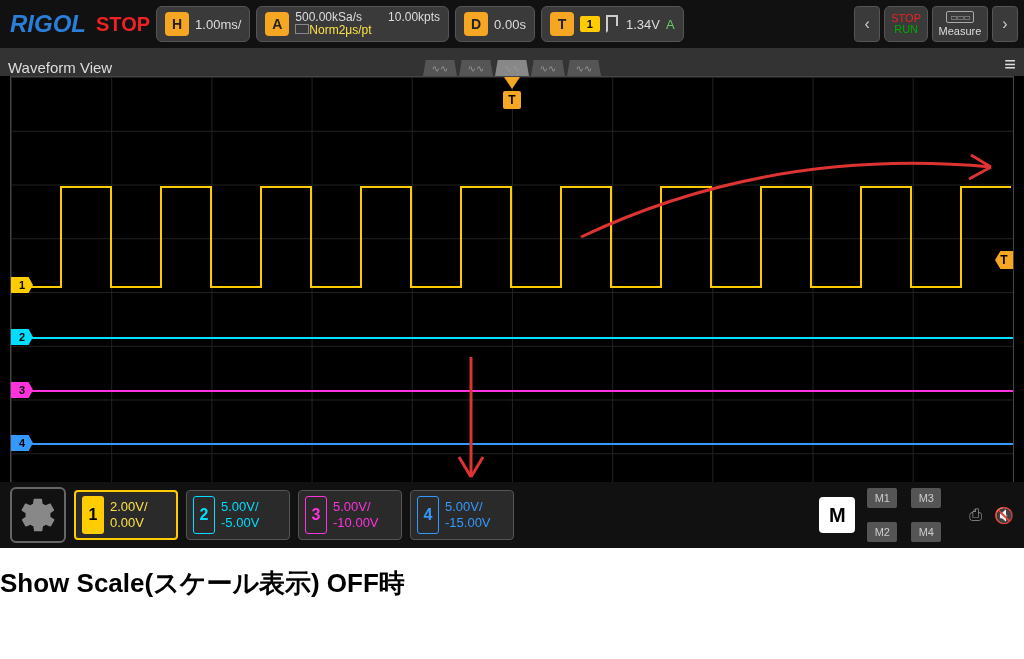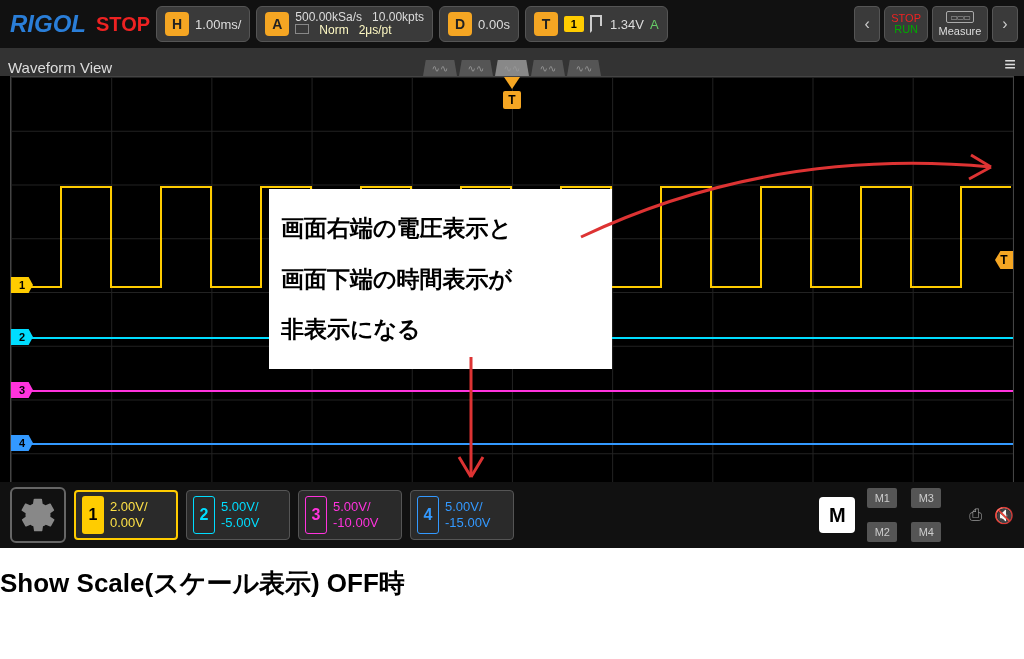--- a/index.html
+++ b/index.html
@@ -74,25 +74,25 @@
     <span class="status">STOP</span>
 
     <div class="badge-box">
       <div class="badge-letter H">H</div>
       <span>1.00ms/</span>
     </div>
 
     <div class="badge-box" style="flex-direction:row;">
       <div class="badge-letter A">A</div>
       <div style="display:flex;flex-direction:column;font-size:12px;line-height:13px;">
-        <div style="display:flex;gap:10px;">
+        <div style="display:flex;gap:26px;">
           <span>500.00kSa/s</span>
           <span>10.00kpts</span>
         </div>
-        <div style="display:flex;gap:10px;color:#fef9c3;">
+        <div style="display:flex;color:#fde047;">
           <span style="width:14px;height:10px;border:1px solid #888;display:inline-block;"></span>
           <span>Norm</span>
           <span>2μs/pt</span>
         </div>
       </div>
     </div>
 
     <div class="badge-box">
       <div class="badge-letter D">D</div>
       <span>0.00s</span>
@@ -159,25 +159,20 @@
     <div class="wave" style="top:313px;height:2px;background:#f3d;"></div>
     <div class="wave" style="top:366px;height:2px;background:#39f;"></div>
 
     <div class="chlabel" style="top:200px;background:#fc0;">1</div>
     <div class="chlabel" style="top:252px;background:#0df;">2</div>
     <div class="chlabel" style="top:305px;background:#f3d;">3</div>
     <div class="chlabel" style="top:358px;background:#39f;">4</div>
 
     <div style="position:absolute;bottom:6px;right:6px;color:#ccc;font-size:22px;">≡‹</div>
 
-    <div class="annobox">
-      <div>画面右端の電圧表示と</div>
-      <div>画面下端の時間表示が</div>
-      <div>非表示になる</div>
-    </div>
     <svg class="arrow-svg" style="top:60px;left:560px;width:440px;height:120px;">
       <path d="M10,100 Q200,10 420,30" stroke="#d33" stroke-width="3" fill="none"></path>
       <path d="M420,30 L400,18 M420,30 L398,42" stroke="#d33" stroke-width="3" fill="none"></path>
     </svg>
     <svg class="arrow-svg" style="top:280px;left:420px;width:80px;height:140px;">
       <path d="M40,0 L40,120" stroke="#d33" stroke-width="3" fill="none"></path>
       <path d="M40,120 L28,100 M40,120 L52,100" stroke="#d33" stroke-width="3" fill="none"></path>
     </svg>
   </div>
 

